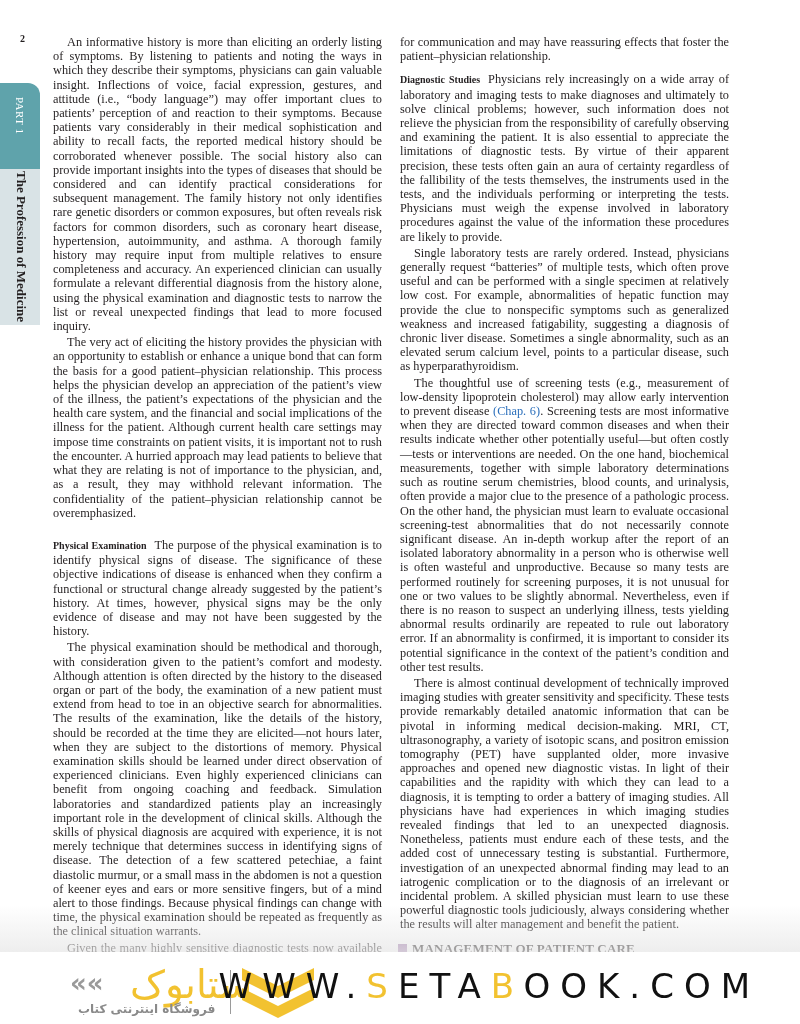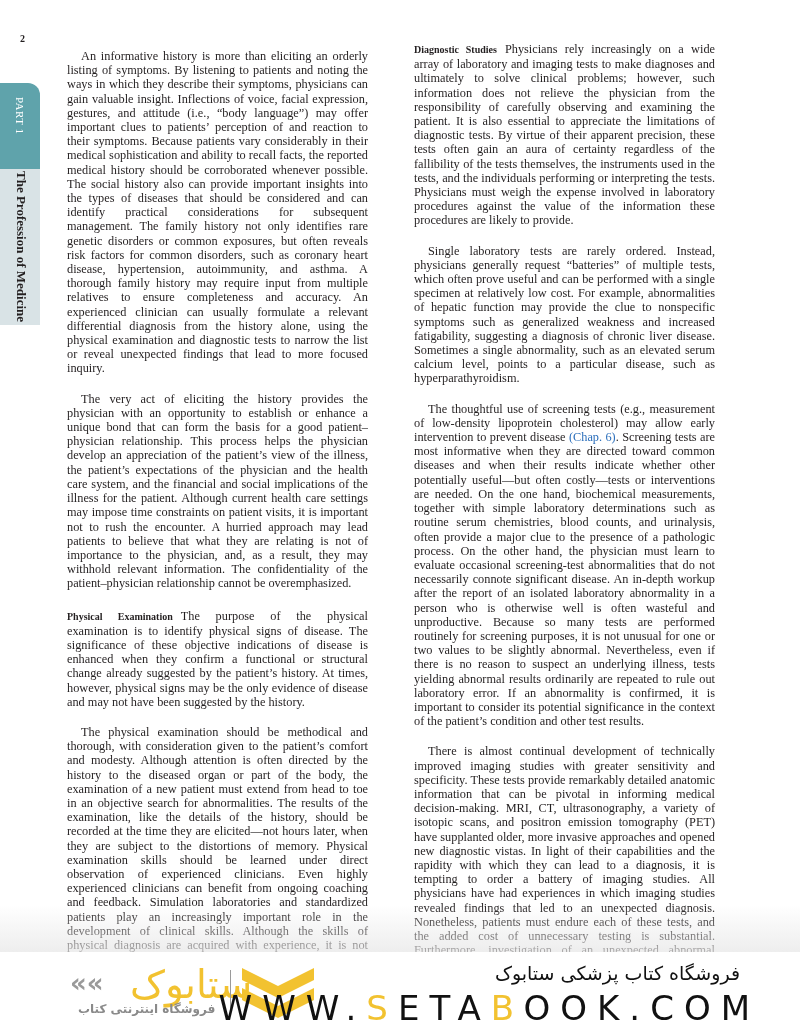--- a/index.html
+++ b/index.html
@@ -29,21 +29,21 @@
     writing-mode: vertical-rl; font-size: 13px; font-weight: bold; color: #231f20;
     white-space: nowrap;
   }
   .col {
     position: absolute; top: 33px; width: 333px;
     font-size: 12.3px; line-height: 14.2px; text-align: justify;
     hyphens: auto;
   }
   .col-left { left: 51px; }
   .col-right { left: 398px; }
-  .col p { margin: 16px; text-indent: 14px; }
+  .col p { margin: 2px; text-indent: 14px; }
   .col p.noindent { text-indent: 0; }
   .col p.section-start { margin-top: 9px; text-indent: 0; }
   .run-in { font-weight: bold; font-size: 10px; margin-right: 8px; }
   .xref { color: #2a6ebb; font-weight: normal; }
   .section-heading {
     margin: 10px 0 6px 0; font-weight: bold; font-size: 13px; letter-spacing: 0.2px;
     display: flex; align-items: center; text-align: left;
   }
   .heading-square {
     display: inline-block; width: 9px; height: 9px; background: #a784b2; margin-right: 5px;
@@ -95,20 +95,21 @@
   <p>An informative history is more than eliciting an orderly listing of symptoms. By listening to patients and noting the ways in which they describe their symptoms, physicians can gain valuable insight. Inflections of voice, facial expression, gestures, and attitude (i.e., “body language”) may offer important clues to patients’ perception of and reaction to their symptoms. Because patients vary considerably in their medical sophistication and ability to recall facts, the reported medical history should be corroborated whenever possible. The social history also can provide important insights into the types of diseases that should be considered and can identify practical considerations for subsequent management. The family history not only identifies rare genetic disorders or common exposures, but often reveals risk factors for common disorders, such as coronary heart disease, hypertension, autoimmunity, and asthma. A thorough family history may require input from multiple relatives to ensure completeness and accuracy. An experienced clinician can usually formulate a relevant differential diagnosis from the history alone, using the physical examination and diagnostic tests to narrow the list or reveal unexpected findings that lead to more focused inquiry.</p>
   <p>The very act of eliciting the history provides the physician with an opportunity to establish or enhance a unique bond that can form the basis for a good patient–physician relationship. This process helps the physician develop an appreciation of the patient’s view of the illness, the patient’s expectations of the physician and the health care system, and the financial and social implications of the illness for the patient. Although current health care settings may impose time constraints on patient visits, it is important not to rush the encounter. A hurried approach may lead patients to believe that what they are relating is not of importance to the physician, and, as a result, they may withhold relevant information. The confidentiality of the patient–physician relationship cannot be overemphasized.</p>
   <p class="section-start" style="margin-top:18px;">
     <span class="run-in">Physical Examination</span><span>The purpose of the physical examination is to identify physical signs of disease. The significance of these objective indications of disease is enhanced when they confirm a functional or structural change already suggested by the patient’s history. At times, however, physical signs may be the only evidence of disease and may not have been suggested by the history.</span>
   </p>
   <p>The physical examination should be methodical and thorough, with consideration given to the patient’s comfort and modesty. Although attention is often directed by the history to the diseased organ or part of the body, the examination of a new patient must extend from head to toe in an objective search for abnormalities. The results of the examination, like the details of the history, should be recorded at the time they are elicited—not hours later, when they are subject to the distortions of memory. Physical examination skills should be learned under direct observation of experienced clinicians. Even highly experienced clinicians can benefit from ongoing coaching and feedback. Simulation laboratories and standardized patients play an increasingly important role in the development of clinical skills. Although the skills of physical diagnosis are acquired with experience, it is not merely technique that determines success in identifying signs of disease. The detection of a few scattered petechiae, a faint diastolic murmur, or a small mass in the abdomen is not a question of keener eyes and ears or more sensitive fingers, but of a mind alert to those findings. Because physical findings can change with time, the physical examination should be repeated as frequently as the clinical situation warrants.</p>
   <p>Given the many highly sensitive diagnostic tests now available (particularly imaging techniques), it may be tempting to place less emphasis on the physical examination. Some are critical of physical diagnosis based on perceived low levels of specificity and sensitivity. Indeed, many patients are seen by consultants only after a series of diagnostic tests have been performed and the results are known. This fact should not deter the physician from performing a thorough physical examination since important clinical findings may have escaped detection by diagnostic tests. Especially important, a thorough and</p>
 </div>
 
 <div class="col col-right">
+  <p class="noindent">for communication and may have reassuring effects that foster the patient–physician relationship.</p>
   <p class="section-start">
     <span class="run-in">Diagnostic Studies</span><span>Physicians rely increasingly on a wide array of laboratory and imaging tests to make diagnoses and ultimately to solve clinical problems; however, such information does not relieve the physician from the responsibility of carefully observing and examining the patient. It is also essential to appreciate the limitations of diagnostic tests. By virtue of their apparent precision, these tests often gain an aura of certainty regardless of the fallibility of the tests themselves, the instruments used in the tests, and the individuals performing or interpreting the tests. Physicians must weigh the expense involved in laboratory procedures against the value of the information these procedures are likely to provide.</span>
   </p>
   <p>Single laboratory tests are rarely ordered. Instead, physicians generally request “batteries” of multiple tests, which often prove useful and can be performed with a single specimen at relatively low cost. For example, abnormalities of hepatic function may provide the clue to nonspecific symptoms such as generalized weakness and increased fatigability, suggesting a diagnosis of chronic liver disease. Sometimes a single abnormality, such as an elevated serum calcium level, points to a particular disease, such as hyperparathyroidism.</p>
   <p><span>The thoughtful use of screening tests (e.g., measurement of low-density lipoprotein cholesterol) may allow early intervention to prevent disease </span><span class="xref">(Chap. 6)</span><span>. Screening tests are most informative when they are directed toward common diseases and when their results indicate whether other potentially useful—but often costly—tests or interventions are needed. On the one hand, biochemical measurements, together with simple laboratory determinations such as routine serum chemistries, blood counts, and urinalysis, often provide a major clue to the presence of a pathologic process. On the other hand, the physician must learn to evaluate occasional screening-test abnormalities that do not necessarily connote significant disease. An in-depth workup after the report of an isolated laboratory abnormality in a person who is otherwise well is often wasteful and unproductive. Because so many tests are performed routinely for screening purposes, it is not unusual for one or two values to be slightly abnormal. Nevertheless, even if there is no reason to suspect an underlying illness, tests yielding abnormal results ordinarily are repeated to rule out laboratory error. If an abnormality is confirmed, it is important to consider its potential significance in the context of the patient’s condition and other test results.</span></p>
   <p>There is almost continual development of technically improved imaging studies with greater sensitivity and specificity. These tests provide remarkably detailed anatomic information that can be pivotal in informing medical decision-making. MRI, CT, ultrasonography, a variety of isotopic scans, and positron emission tomography (PET) have supplanted older, more invasive approaches and opened new diagnostic vistas. In light of their capabilities and the rapidity with which they can lead to a diagnosis, it is tempting to order a battery of imaging studies. All physicians have had experiences in which imaging studies revealed findings that led to an unexpected diagnosis. Nonetheless, patients must endure each of these tests, and the added cost of unnecessary testing is substantial. Furthermore, investigation of an unexpected abnormal finding may lead to an iatrogenic complication or to the diagnosis of an irrelevant or incidental problem. A skilled physician must learn to use these powerful diagnostic tools judiciously, always considering whether the results will alter management and benefit the patient.</p>
   <div class="section-heading">
     <span class="heading-square"></span>
     <span>MANAGEMENT OF PATIENT CARE</span>
   </div>
@@ -125,15 +126,14 @@
   <span class="logo-word" style="left:36px;">ستابوک</span>
   <span class="logo-sub">فروشگاه اینترنتی کتاب</span>
   <span class="logo-divider"></span>
   <svg class="logo-chevrons" width="72" height="52" viewBox="0 0 72 52">
     <polygon points="0,2 36,20 72,2 72,14 36,32 0,14" fill="#f2c230"></polygon>
     <polygon points="0,22 36,40 72,22 72,34 36,52 0,34" fill="#f2c230"></polygon>
   </svg>
 </div>
 
 <div class="watermark-text">
-  <div class="store-name">فروشگاه کتاب پزشکی ستابوک</div>
   <div class="store-url"><span>WWW.</span><span class="hl">S</span><span>ETA</span><span class="hl">B</span><span>OOK.COM</span></div>
 </div>
 
 </body></html>

